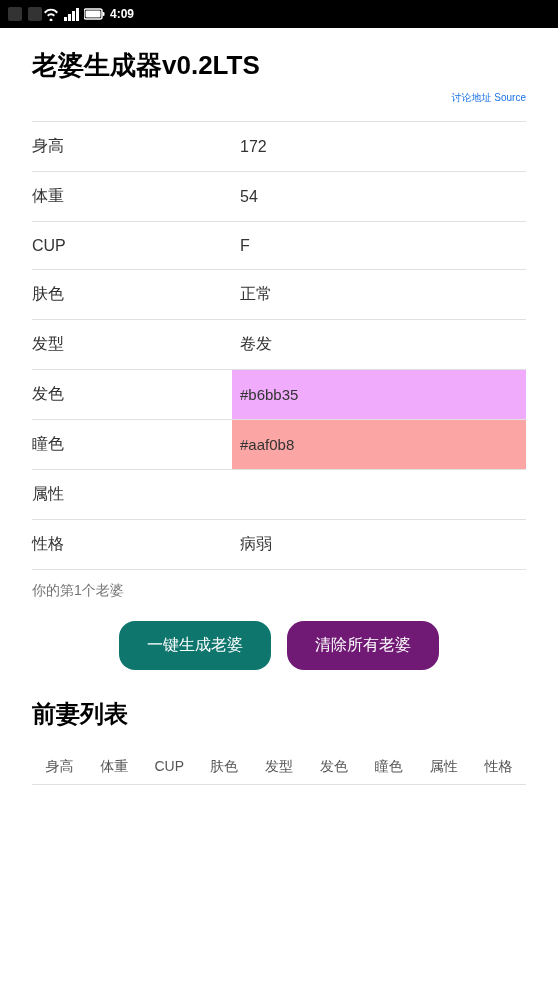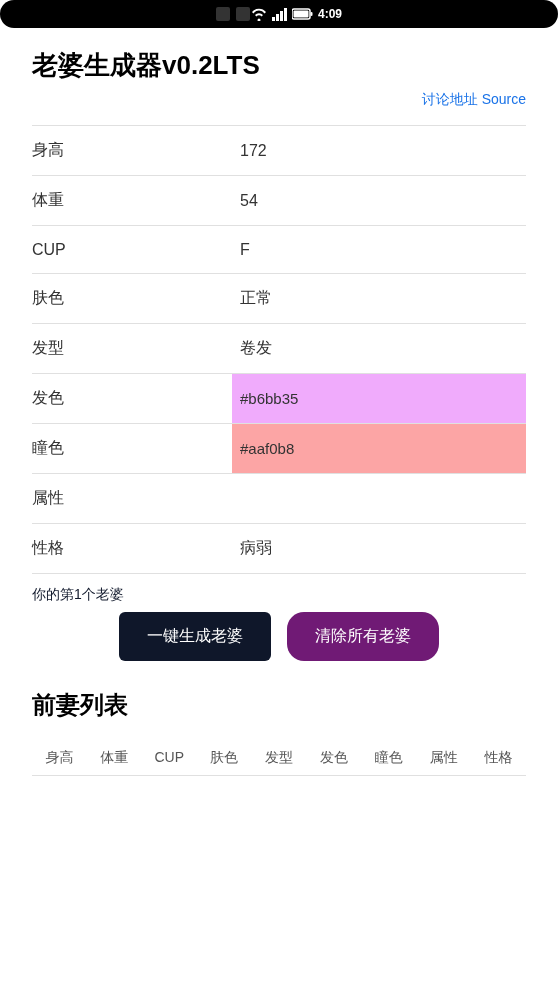--- a/index.html
+++ b/index.html
@@ -11,25 +11,24 @@
       min-height: 992px;
       position: relative;
     }
     
     .status-bar {
       background: #000;
       color: #fff;
       height: 28px;
       display: flex;
       align-items: center;
-      justify-content: center;
+      justify-content: flex-start;
       padding: 0 8px;
       font-size: 12px;
       font-weight: 600;
-      border-radius: 14px;
     }
     .status-left {
       display: flex;
       gap: 6px;
     }
     .status-right {
       display: flex;
       align-items: center;
       gap: 4px;
     }
@@ -45,21 +44,21 @@
     }
     .app-title {
       font-size: 26px;
       font-weight: bold;
       color: #000;
       margin-bottom: 8px;
     }
     .source-link {
       text-align: right;
       color: #1a73e8;
-      font-size: 14px;
+      font-size: 10px;
       margin-bottom: 16px;
       cursor: pointer;
     }
     
     .attr-table {
       width: 100%;
       border-top: 1px solid #e0e0e0;
     }
     .attr-row {
       display: flex;
@@ -93,36 +92,36 @@
       background-color: #f0abfc;
       color: #333;
     }
     .color-bg-2 {
       background-color: #fca5a5;
       color: #333;
     }
     
     .wife-count {
       font-size: 14px;
-      color: #0f172a;
+      color: #737373;
       margin-top: 12px;
-      margin-bottom: 8px;
+      margin-bottom: 21px;
     }
     
     .btn-row {
       display: flex;
       gap: 16px;
       justify-content: center;
       margin-bottom: 28px;
     }
     .btn-generate {
-      background: #0f172a;
+      background: #0f766e;
       color: #fff;
       border: none;
-      border-radius: 6px;
+      border-radius: 16px;
       padding: 14px 28px;
       font-size: 16px;
       cursor: pointer;
       font-weight: 500;
     }
     .btn-clear {
       background: #701a75;
       color: #fff;
       border: none;
       border-radius: 17px;

